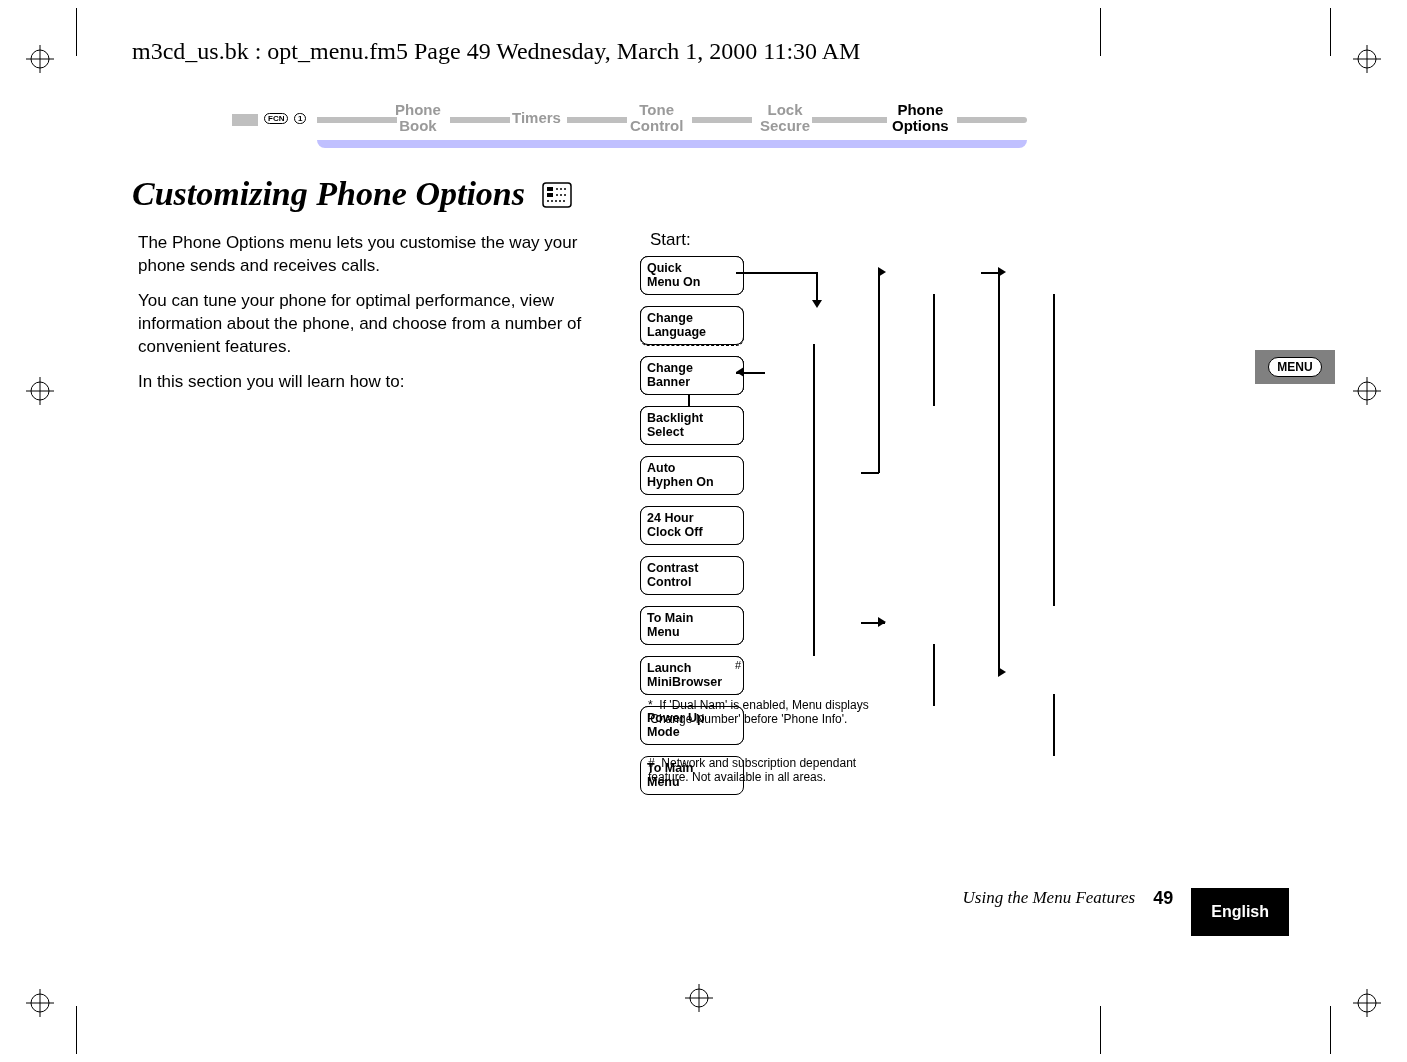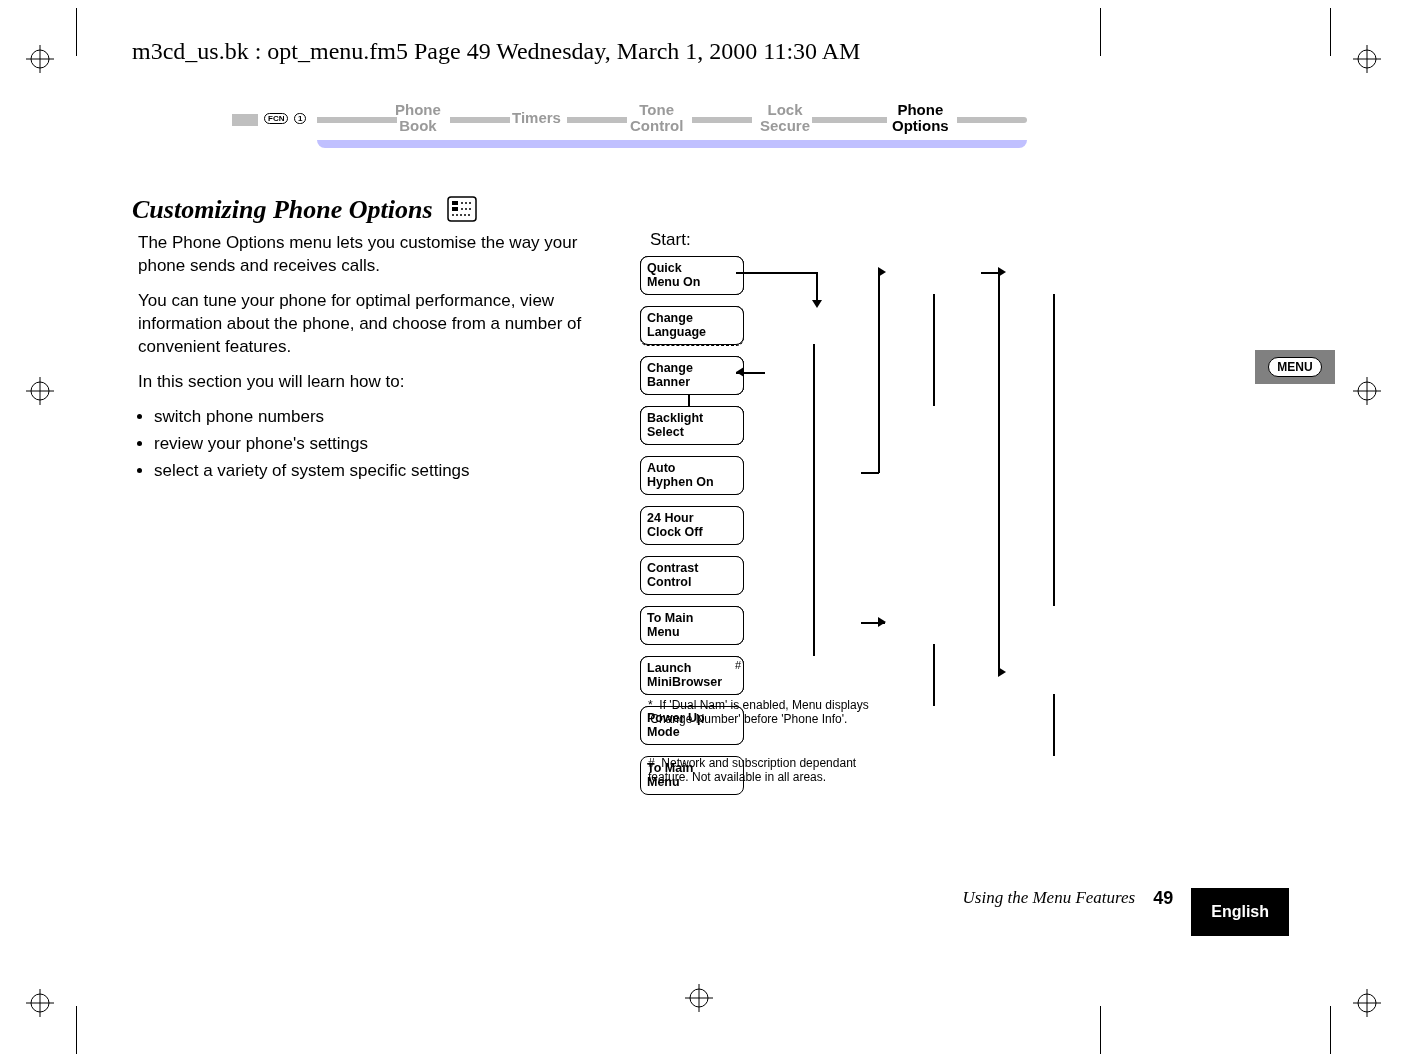--- a/index.html
+++ b/index.html
@@ -71,22 +71,21 @@
     border-radius: 0 0 8px 8px;
   }
 
   .title {
     position: absolute;
     left: 132px;
     top: 175px;
     font-family: "Times New Roman", serif;
     font-style: italic;
     font-weight: bold;
-    font-size: 26px;
-    margin-top: 20px;
+    font-size: 34px;
   }
   .title-icon { display:inline-block; vertical-align:middle; margin-left:8px; }
 
   .body-left {
     position: absolute;
     left: 132px;
     top: 232px;
     width: 500px;
     font-size: 17px;
     line-height: 1.35;
@@ -233,25 +232,20 @@
         <line x1="14" y1="13" x2="24" y2="13" stroke="#000" stroke-width="1.5" stroke-dasharray="2 2"></line>
         <line x1="5" y1="19" x2="24" y2="19" stroke="#000" stroke-width="1.5" stroke-dasharray="2 2"></line>
       </svg>
   </span>
 </div>
 
 <div class="body-left">
   <p>The Phone Options menu lets you customise the way your phone sends and receives calls.</p>
   <p>You can tune your phone for optimal performance, view information about the phone, and choose from a number of convenient features.</p>
   <p>In this section you will learn how to:</p>
-  <ul>
-    <li>switch phone numbers</li>
-    <li>review your phone's settings</li>
-    <li>select a variety of system specific settings</li>
-  </ul>
 </div>
 
 <div class="start-label">Start:</div>
 
 <div class="menu-area">
 
   <div class="mbox" style="left:0;top:6px">Phone<br>Options</div>
   <div class="mbox" style="left:0;top:106px">Roam List<br>Version</div>
   <div class="mbox" style="left:0;top:156px">To Main<br>Menu</div>
 

